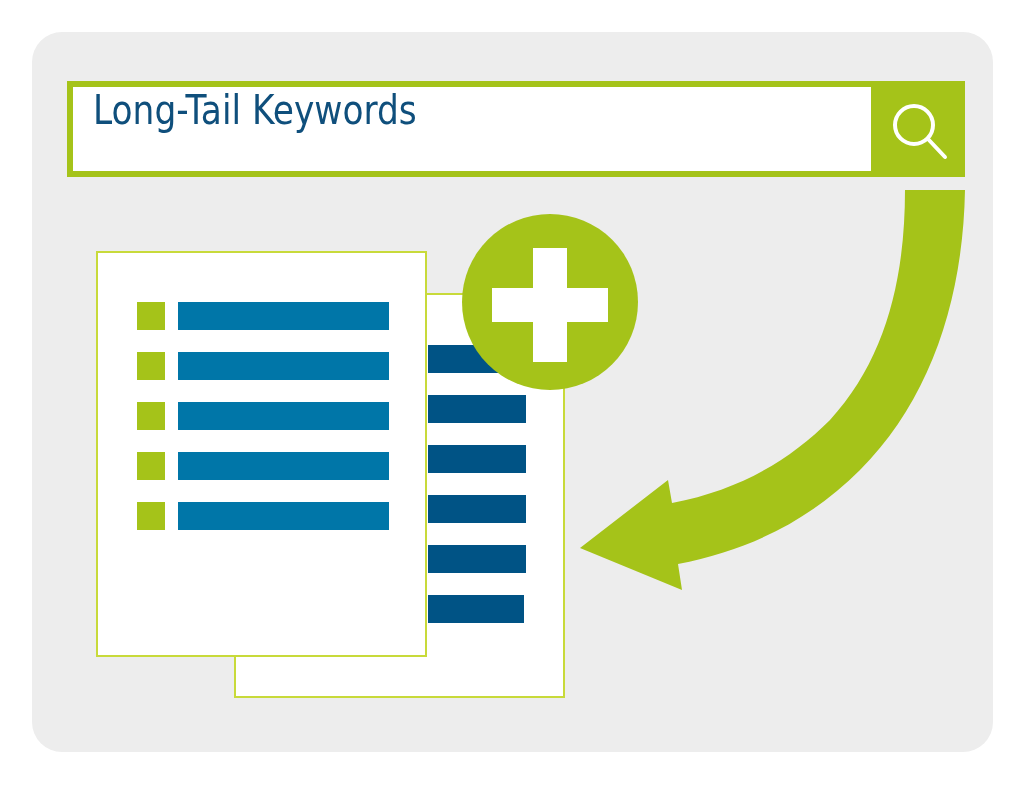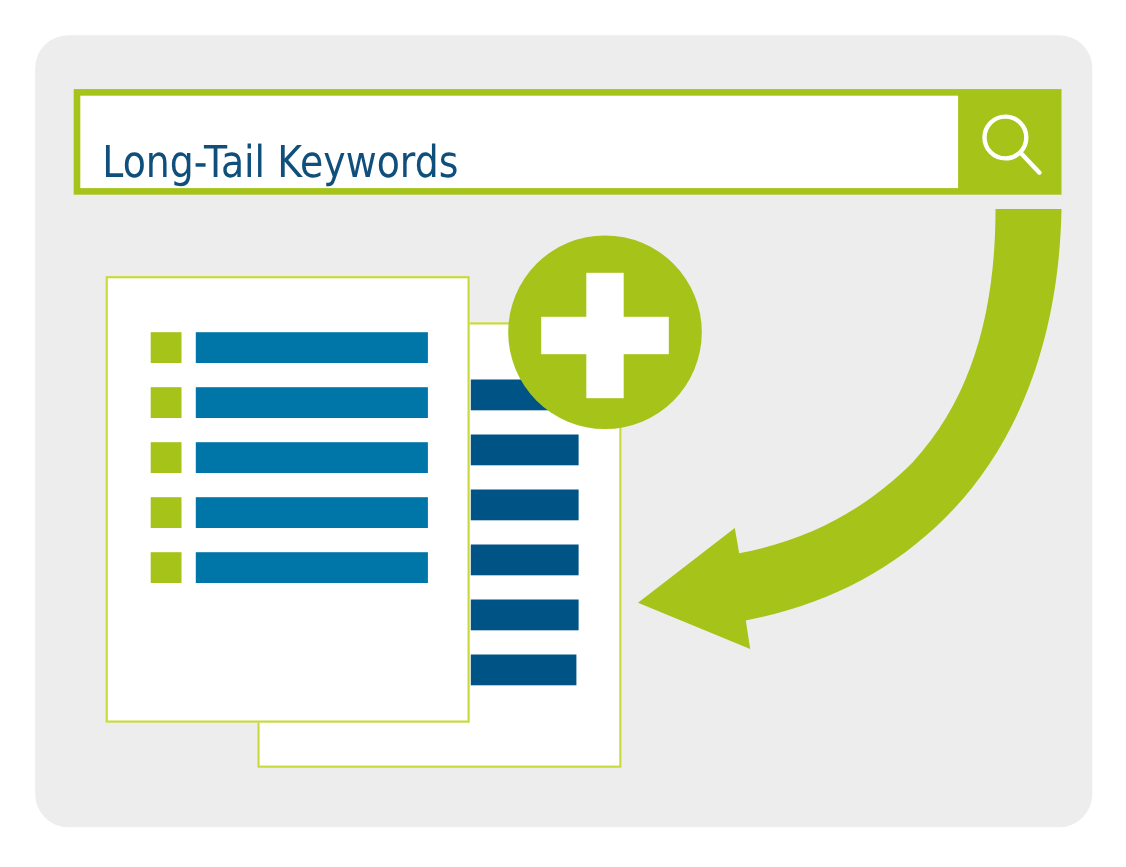--- a/index.html
+++ b/index.html
@@ -1,19 +1,19 @@
 <!DOCTYPE html>
 <html><head>
 <meta charset="utf-8">
 <style>
   html, body { margin: 0; padding: 0; background: #ffffff; }
   body { width: 1024px; height: 788px; position: relative; overflow: hidden; font-family: "Liberation Sans", "DejaVu Sans", sans-serif; }
   .panel { position: absolute; left: 32px; top: 32px; width: 961px; height: 720px; background: #ededed; border-radius: 30px; }
   .search-bar { position: absolute; left: 67px; top: 81px; width: 898px; height: 96px; background: #a5c319; box-sizing: border-box; }
-  .search-field { position: absolute; left: 6px; top: 6px; width: 798px; height: 84px; background: #ffffff; display: flex; align-items: flex-end; }
+  .search-field { position: absolute; left: 6px; top: 6px; width: 798px; height: 84px; background: #ffffff; display: flex; align-items: flex-start; }
   .search-text { margin-left: 20px; font-size: 40px; color: #0f4f7c; letter-spacing: 0px; font-family: "DejaVu Sans", sans-serif; font-weight: normal; transform: scaleX(0.86); transform-origin: left center; white-space: nowrap; }
   .search-btn { position: absolute; left: 804px; top: 0; width: 94px; height: 96px; }
   .doc { position: absolute; background: #ffffff; border: 2px solid #c8da3a; box-sizing: border-box; }
   .doc-back { left: 234px; top: 293px; width: 331px; height: 405px; }
   .doc-front { left: 96px; top: 251px; width: 331px; height: 406px; }
   .bar { position: absolute; height: 28px; }
   .bar-dark { background: #005385; left: 428px; width: 98px; }
   .bar-light { background: #0076a8; left: 178px; width: 211px; }
   .bullet { position: absolute; left: 137px; width: 28px; height: 28px; background: #a5c319; }
   svg { position: absolute; left: 0; top: 0; }

